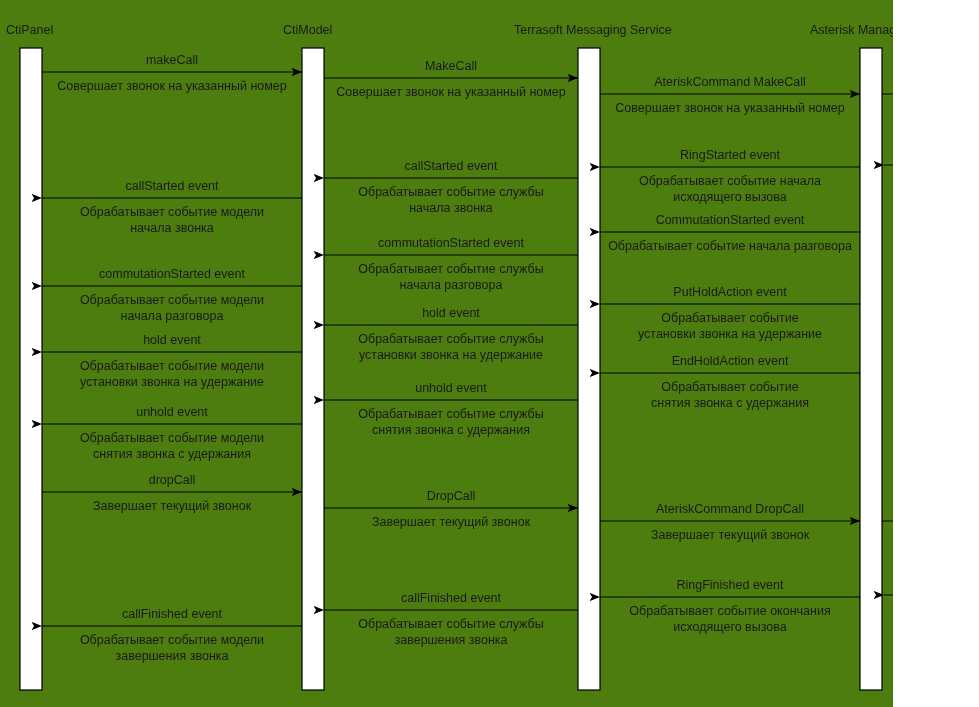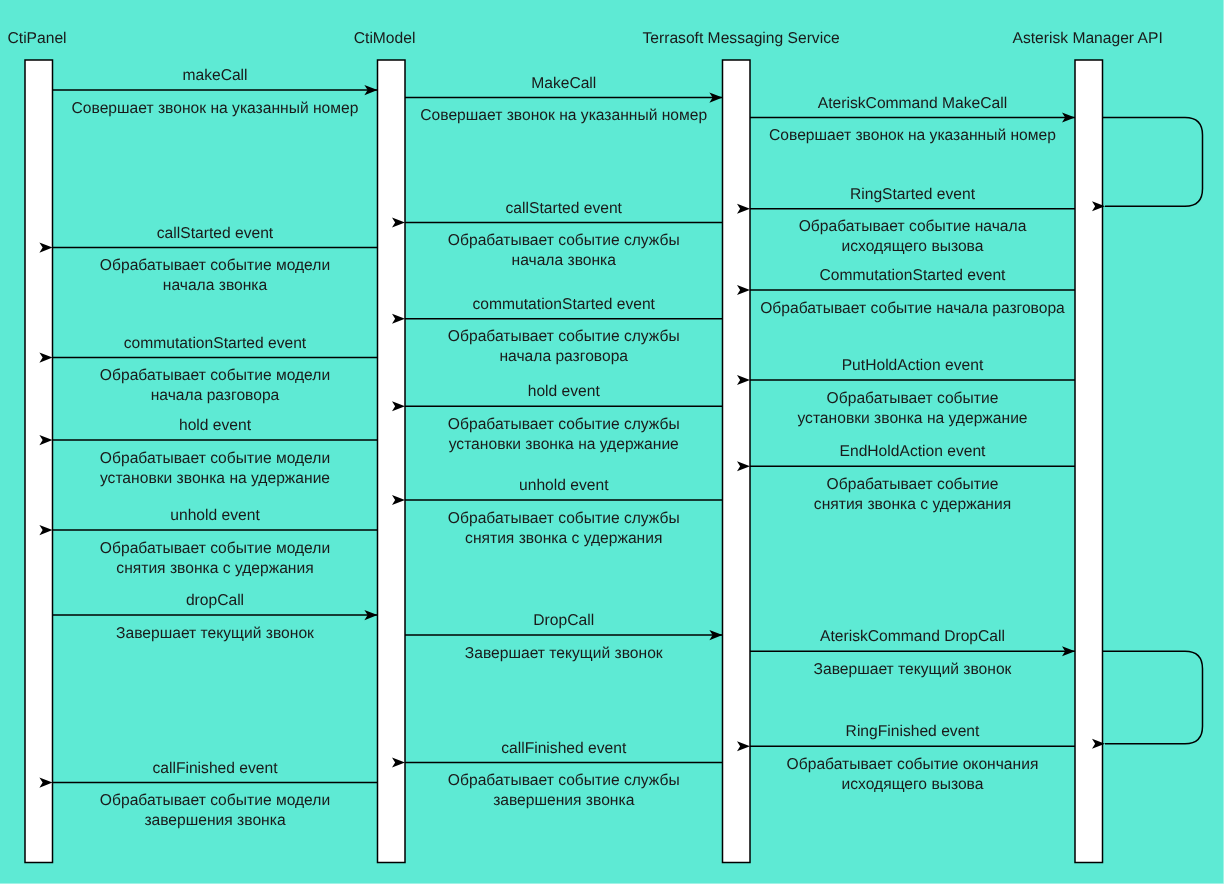--- a/index.html
+++ b/index.html
@@ -5,23 +5,23 @@
   html, body {
     margin: 0;
     padding: 0;
     background: #ffffff;
   }
   body {
     font-family: "Liberation Sans", sans-serif;
   }
   #diagram-root {
     position: relative;
-    width: 979px;
+    width: 893px;
     height: 707px;
-    background: #5eead4;
+    background: #4d7c0f;
     overflow: hidden;
   }
   svg.seq {
     position: absolute;
     left: 0;
     top: 0;
     width: 979px;
     height: 707px;
   }
   .lifeline-head {

